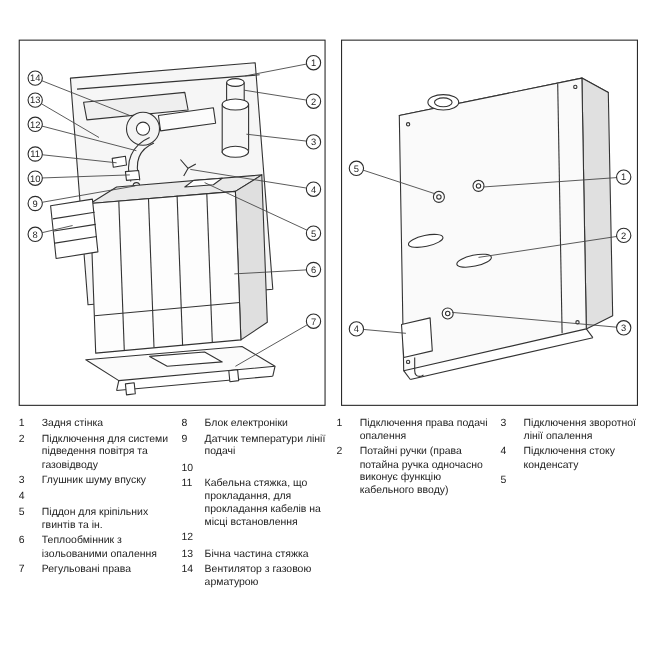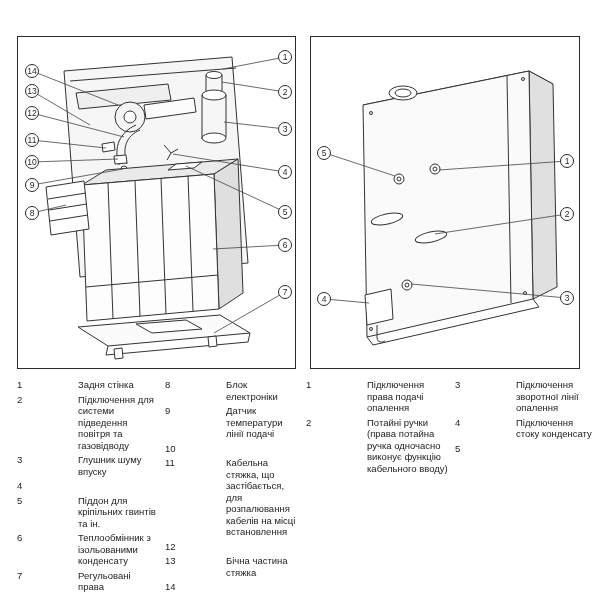--- a/index.html
+++ b/index.html
@@ -17,21 +17,21 @@
     font-size:8.5px;line-height:12px;text-align:center;z-index:3;
   }
   .legend{position:absolute;top:379px;left:0;width:600px;font-size:9.5px;line-height:11.5px;color:#222;}
   .legend-col{position:absolute;top:0;}
   #lcol1{left:17px;width:141px;}
   #lcol2{left:165px;width:133px;}
   #lcol3{left:306px;width:142px;}
   #lcol4{left:455px;width:138px;}
   .legend-item{display:flex;align-items:flex-start;margin-bottom:3px;}
   .legend-num{width:21px;flex:none;}
-  .legend-text{flex:1;margin-left:40px;}
+  .legend-text{flex:1;}
 </style>
 </head>
 <body>
 
 <div class="panel" id="panel-left">
   <svg class="fig-svg" width="275" height="329" viewBox="0 0 275 329">
     <g stroke="#333" stroke-width="1" fill="none" stroke-linejoin="round">
       <polygon points="46,34 214,20 230,226 62,240" fill="#f6f6f6"></polygon>
       <line x1="52" y1="44" x2="218" y2="31"></line>
       <polygon points="58,56 150,47 153,63 61,72" fill="#efefef"></polygon>
@@ -164,21 +164,21 @@
     </div>
     <div class="legend-item">
       <span class="legend-num">4</span>
     </div>
     <div class="legend-item">
       <span class="legend-num">5</span>
       <span class="legend-text">Піддон для кріпільних гвинтів та ін.</span>
     </div>
     <div class="legend-item">
       <span class="legend-num">6</span>
-      <span class="legend-text">Теплообмінник з ізольованими конденсату</span>
+      <span class="legend-text">Теплообмінник з ізольованими опалення</span>
     </div>
     <div class="legend-item">
       <span class="legend-num">7</span>
       <span class="legend-text">Регульовані права</span>
     </div>
   </div>
 
   <div class="legend-col" id="lcol2">
     <div class="legend-item">
       <span class="legend-num">8</span>
@@ -186,31 +186,32 @@
     </div>
     <div class="legend-item">
       <span class="legend-num">9</span>
       <span class="legend-text">Датчик температури лінії подачі</span>
     </div>
     <div class="legend-item">
       <span class="legend-num">10</span>
     </div>
     <div class="legend-item">
       <span class="legend-num">11</span>
-      <span class="legend-text">Кабельна стяжка, що застібається, для розпалювання кабелів на місці встановлення</span>
+      <span class="legend-text">Кабельна стяжка, що прокладання, для прокладання кабелів на місці встановлення</span>
     </div>
     <div class="legend-item">
       <span class="legend-num">12</span>
     </div>
     <div class="legend-item">
       <span class="legend-num">13</span>
       <span class="legend-text">Бічна частина стяжка</span>
     </div>
     <div class="legend-item">
       <span class="legend-num">14</span>
+      <span class="legend-text">Вентилятор з газовою арматурою</span>
     </div>
   </div>
 
   <div class="legend-col" id="lcol3">
     <div class="legend-item">
       <span class="legend-num">1</span>
       <span class="legend-text">Підключення права подачі опалення</span>
     </div>
     <div class="legend-item">
       <span class="legend-num">2</span>

